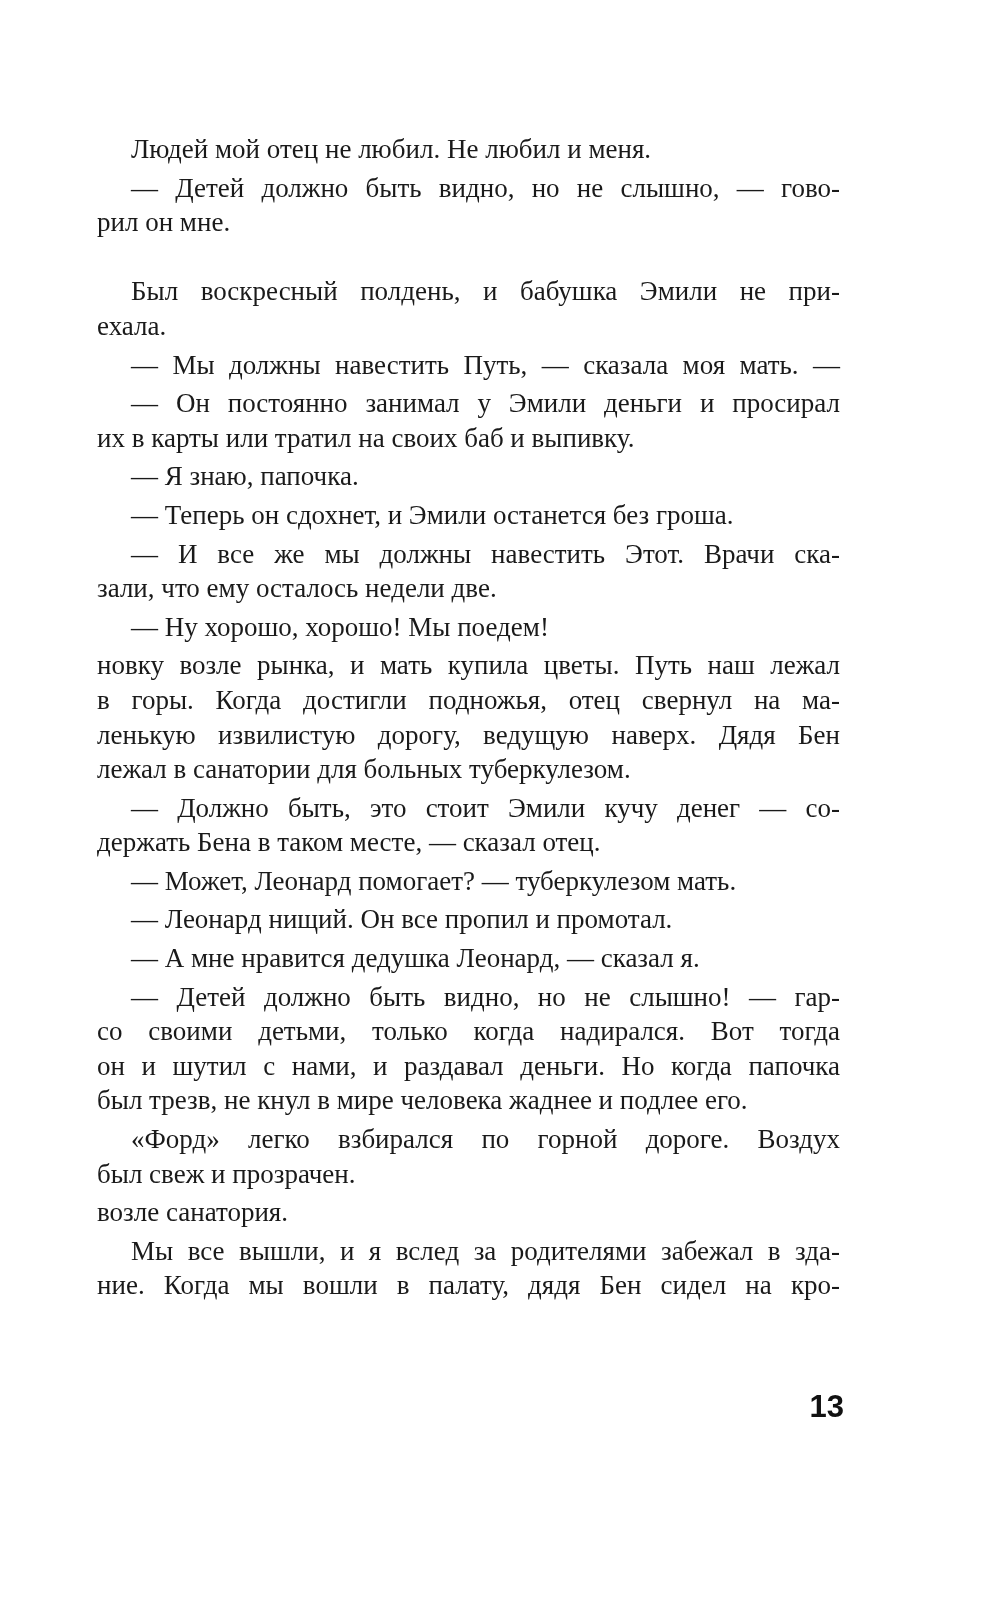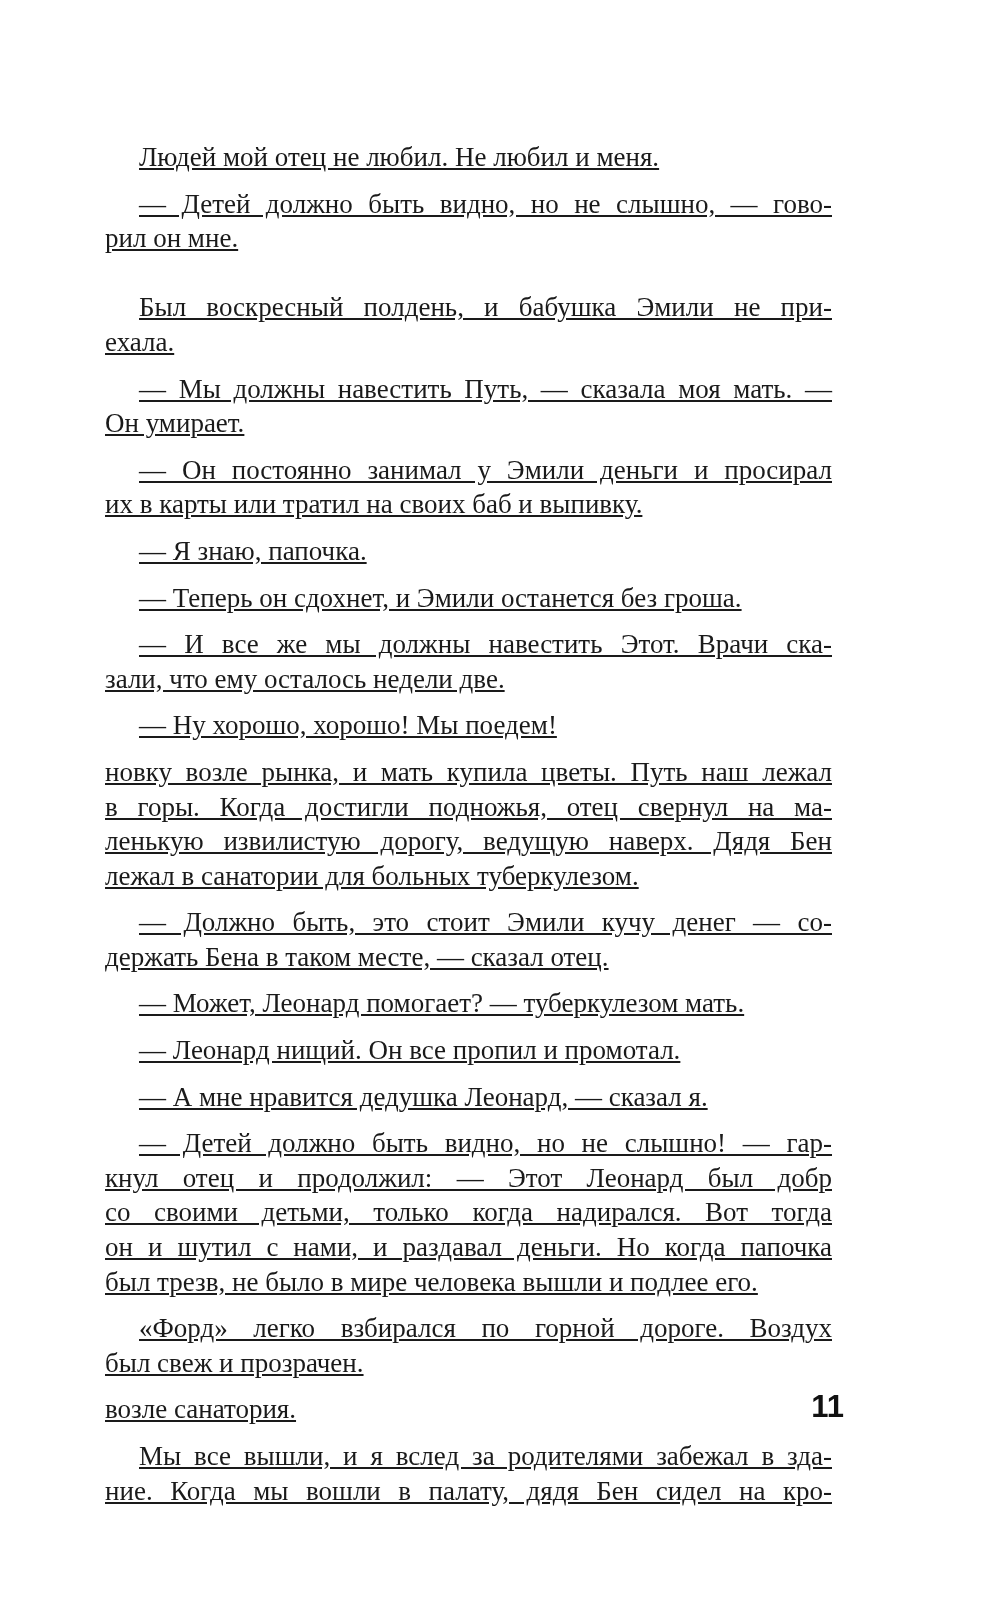--- a/index.html
+++ b/index.html
@@ -18,21 +18,21 @@
   }
   .text-block {
     position: absolute;
     left: 93px;
     top: 128px;
     width: 751px;
     font-size: 27px;
     line-height: 34.6px;
     -webkit-font-smoothing: antialiased;
   }
-  .para { margin: 12px; text-decoration: underline; }
+  .para { margin: 4px; }
   .para.space-before { margin-top: 34.6px; }
   .line {
     text-align: justify;
     text-align-last: justify;
     white-space: normal;
   }
   .line.first { text-indent: 34px; }
   .line.last { text-align-last: auto; }
   .line.jlast { text-align-last: justify; }
   .page-number {
@@ -59,21 +59,20 @@
       <div class="para">
         <div class="line first">— Детей должно быть видно, но не слышно, — гово-</div>
         <div class="line last">рил он мне.</div>
       </div>
       <div class="para space-before">
         <div class="line first">Был воскресный полдень, и бабушка Эмили не при-</div>
         <div class="line last">ехала.</div>
       </div>
       <div class="para">
         <div class="line first">— Мы должны навестить Путь, — сказала моя мать. —</div>
-        <div class="line last">Он умирает.</div>
       </div>
       <div class="para">
         <div class="line first">— Он постоянно занимал у Эмили деньги и просирал</div>
         <div class="line last">их в карты или тратил на своих баб и выпивку.</div>
       </div>
       <div class="para">
         <div class="line first last">— Я знаю, папочка.</div>
       </div>
       <div class="para">
         <div class="line first last">— Теперь он сдохнет, и Эмили останется без гроша.</div>
@@ -99,31 +98,30 @@
         <div class="line first last">— Может, Леонард помогает? — туберкулезом мать.</div>
       </div>
       <div class="para">
         <div class="line first last">— Леонард нищий. Он все пропил и промотал.</div>
       </div>
       <div class="para">
         <div class="line first last">— А мне нравится дедушка Леонард, — сказал я.</div>
       </div>
       <div class="para">
         <div class="line first">— Детей должно быть видно, но не слышно! — гар-</div>
-        <div class="line">кнул отец и продолжил: — Этот Леонард был добр</div>
         <div class="line">со своими детьми, только когда надирался. Вот тогда</div>
         <div class="line">он и шутил с нами, и раздавал деньги. Но когда папочка</div>
-        <div class="line last">был трезв, не было в мире человека вышли и подлее его.</div>
+        <div class="line last">был трезв, не кнул в мире человека жаднее и подлее его.</div>
       </div>
       <div class="para">
         <div class="line first">«Форд» легко взбирался по горной дороге. Воздух</div>
         <div class="line last">был свеж и прозрачен.</div>
       </div>
       <div class="para">
         <div class="line last">возле санатория.</div>
       </div>
       <div class="para">
         <div class="line first">Мы все вышли, и я вслед за родителями забежал в зда-</div>
         <div class="line jlast">ние. Когда мы вошли в палату, дядя Бен сидел на кро-</div>
       </div>
     </div>
-  <div class="page-number">11</div>
+  <div class="page-number">13</div>
 </div>
 
 </body></html>

